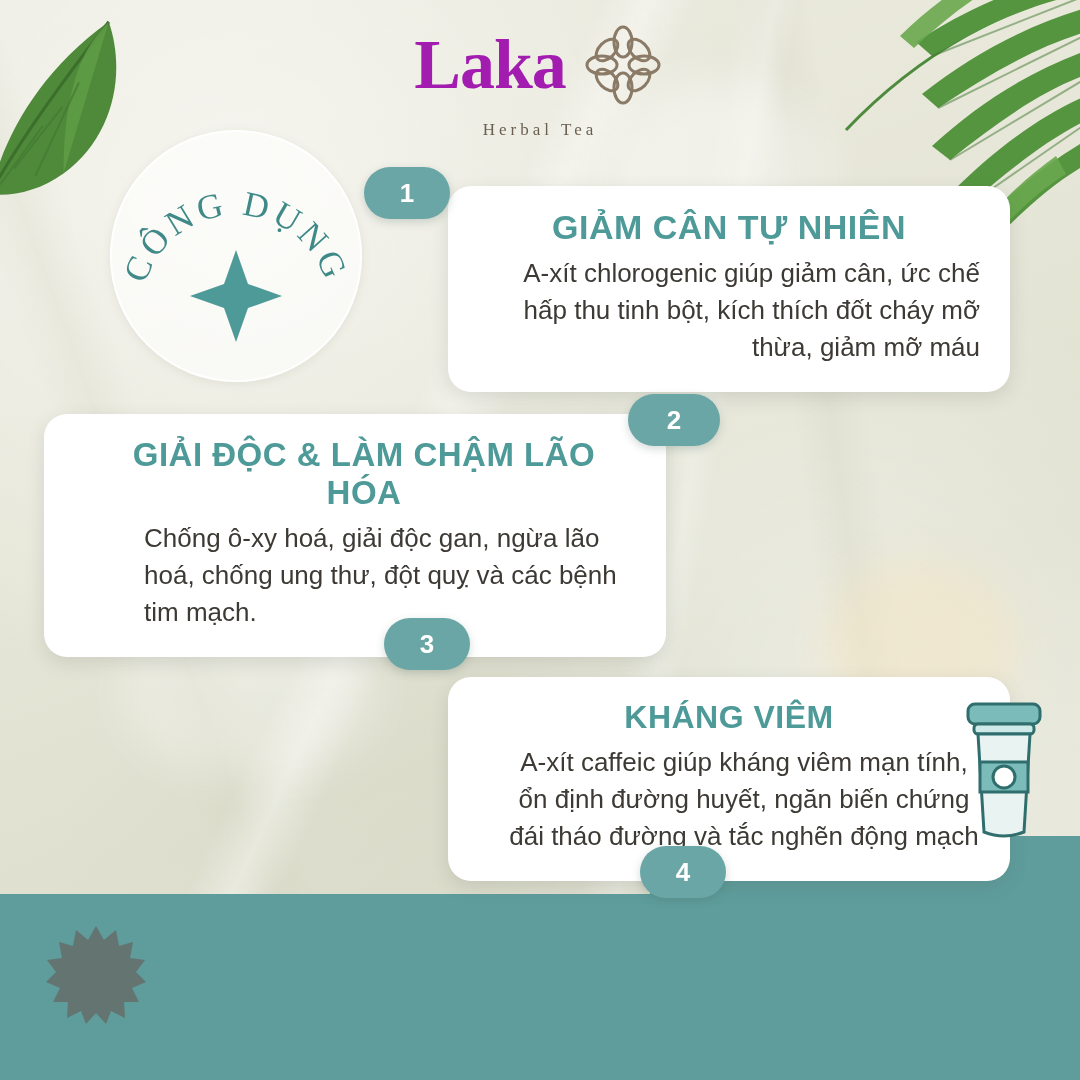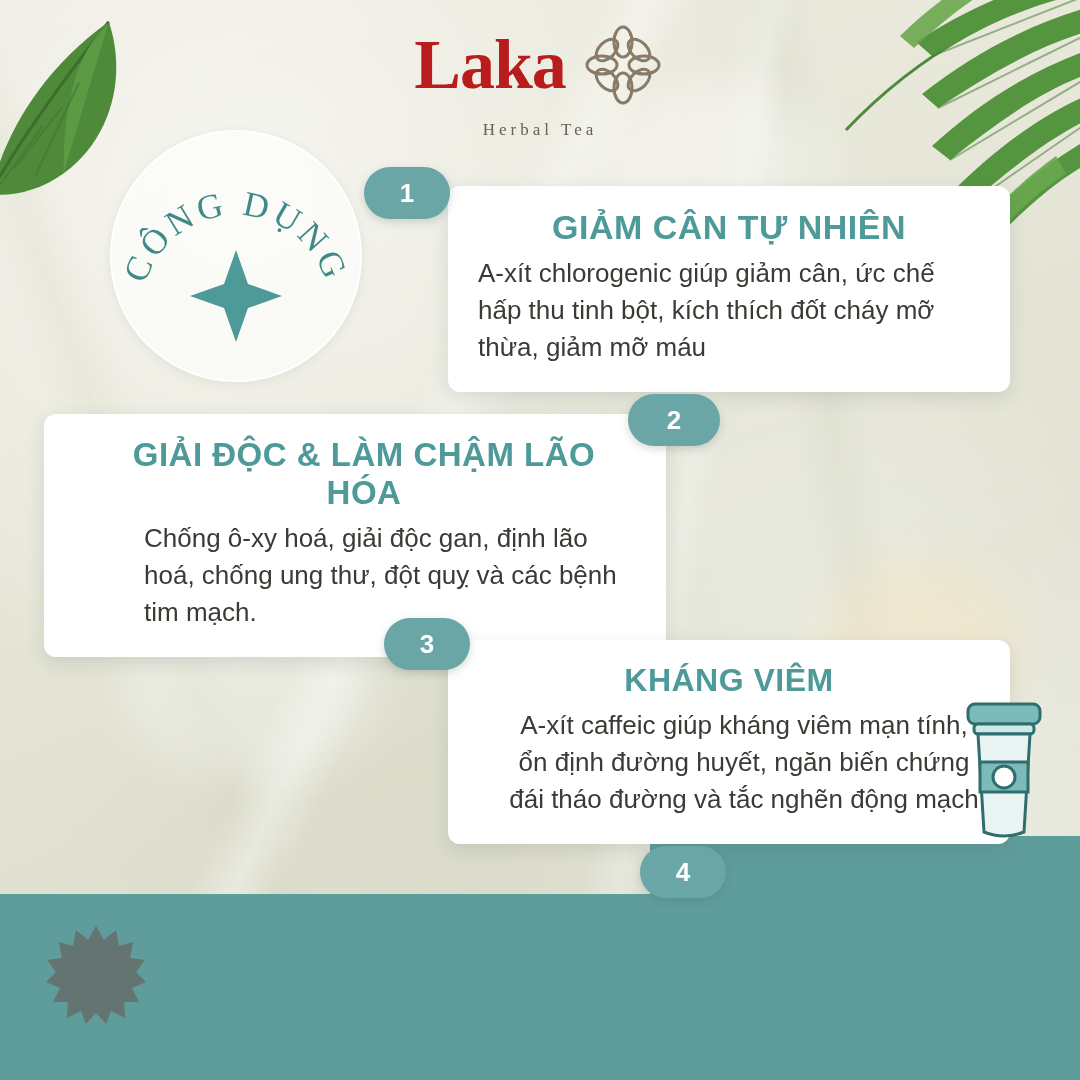--- a/index.html
+++ b/index.html
@@ -96,21 +96,21 @@
   .logo-row {
     display: flex;
     align-items: center;
     justify-content: center;
     gap: 14px;
   }
   .logo-name {
     font-family: "Liberation Serif", serif;
     font-size: 70px;
     font-weight: bold;
-    color: #b91c1c;
+    color: #a21caf;
     letter-spacing: -1px;
     line-height: 1;
   }
   .logo-sub {
     font-family: "Liberation Serif", serif;
     font-size: 17px;
     color: #6b5f52;
     letter-spacing: 4px;
     margin-top: 12px;
   }
@@ -127,21 +127,21 @@
     background: rgba(255,255,255,0.62);
     border: 2px solid #ffffff;
     box-shadow: 0 2px 10px rgba(120,120,100,.12);
   }
   .badge svg { position: absolute; inset: 0; }
 
   
   .card {
     position: absolute;
     background: #ffffff;
-    border-radius: 12px;
+    border-radius: 23px;
     box-shadow: 0 6px 18px rgba(90,95,85,.16);
     padding: 22px 30px 26px 30px;
     box-sizing: border-box;
   }
   .card h3 {
     margin: 0 0 8px 0;
     font-size: 32px;
     font-weight: bold;
     color: #4e9a99;
     letter-spacing: .5px;
@@ -168,30 +168,30 @@
     display: flex;
     align-items: center;
     justify-content: center;
     box-shadow: 0 3px 8px rgba(80,110,105,.25);
   }
 
   
   #card1 { left: 448px; top: 186px; width: 562px; min-height: 190px; }
   #num1 { left: 364px; top: 167px; }
   #card1 h3 { font-size: 34px; }
-  #card1 p { text-align: left; }
+  #card1 p { text-align: right; }
 
   
   #card2 { left: 44px; top: 414px; width: 622px; min-height: 186px; padding-left: 48px; }
   #num2 { left: 628px; top: 394px; width: 92px; }
   #card2 h3 { text-align: center; font-size: 33px; }
   #card2 p { text-align: left; padding-left: 52px; }
 
   
-  #card3 { left: 448px; top: 640px; width: 562px; min-height: 202px; }
+  #card3 { left: 448px; top: 677px; width: 562px; min-height: 202px; }
   #num3 { left: 384px; top: 618px; }
   #card3 p { text-align: center; padding-left: 30px; }
 
   
   #card4 { left: 84px; top: 846px; width: 580px; min-height: 186px; }
   #num4 { left: 640px; top: 846px; }
   #card4 h3 { text-align: center; font-size: 33px; }
   #card4 p { text-align: left; padding-left: 24px; }
 
   
@@ -281,21 +281,21 @@
   </div>
 
   <div class="card align-right" id="card1">
     <h3>GIẢM CÂN TỰ NHIÊN</h3>
     <p>A-xít chlorogenic giúp giảm cân, ức chế hấp thu tinh bột, kích thích đốt cháy mỡ thừa, giảm mỡ máu</p>
   </div>
   <div class="num" id="num1">1</div>
 
   <div class="card align-left" id="card2">
     <h3>GIẢI ĐỘC &amp; LÀM CHẬM LÃO HÓA</h3>
-    <p>Chống ô-xy hoá, giải độc gan, định lão hoá, chống ung thư, đột quỵ và các bệnh tim mạch.</p>
+    <p>Chống ô-xy hoá, giải độc gan, ngừa lão hoá, chống ung thư, đột quỵ và các bệnh tim mạch.</p>
   </div>
   <div class="num" id="num2">2</div>
 
   <div class="card align-right" id="card3">
     <h3>KHÁNG VIÊM</h3>
     <p>A-xít caffeic giúp kháng viêm mạn tính, ổn định đường huyết, ngăn biến chứng đái tháo đường và tắc nghẽn động mạch</p>
   </div>
   <div class="num" id="num3">3</div>
 
   <div class="num" id="num4">4</div>

